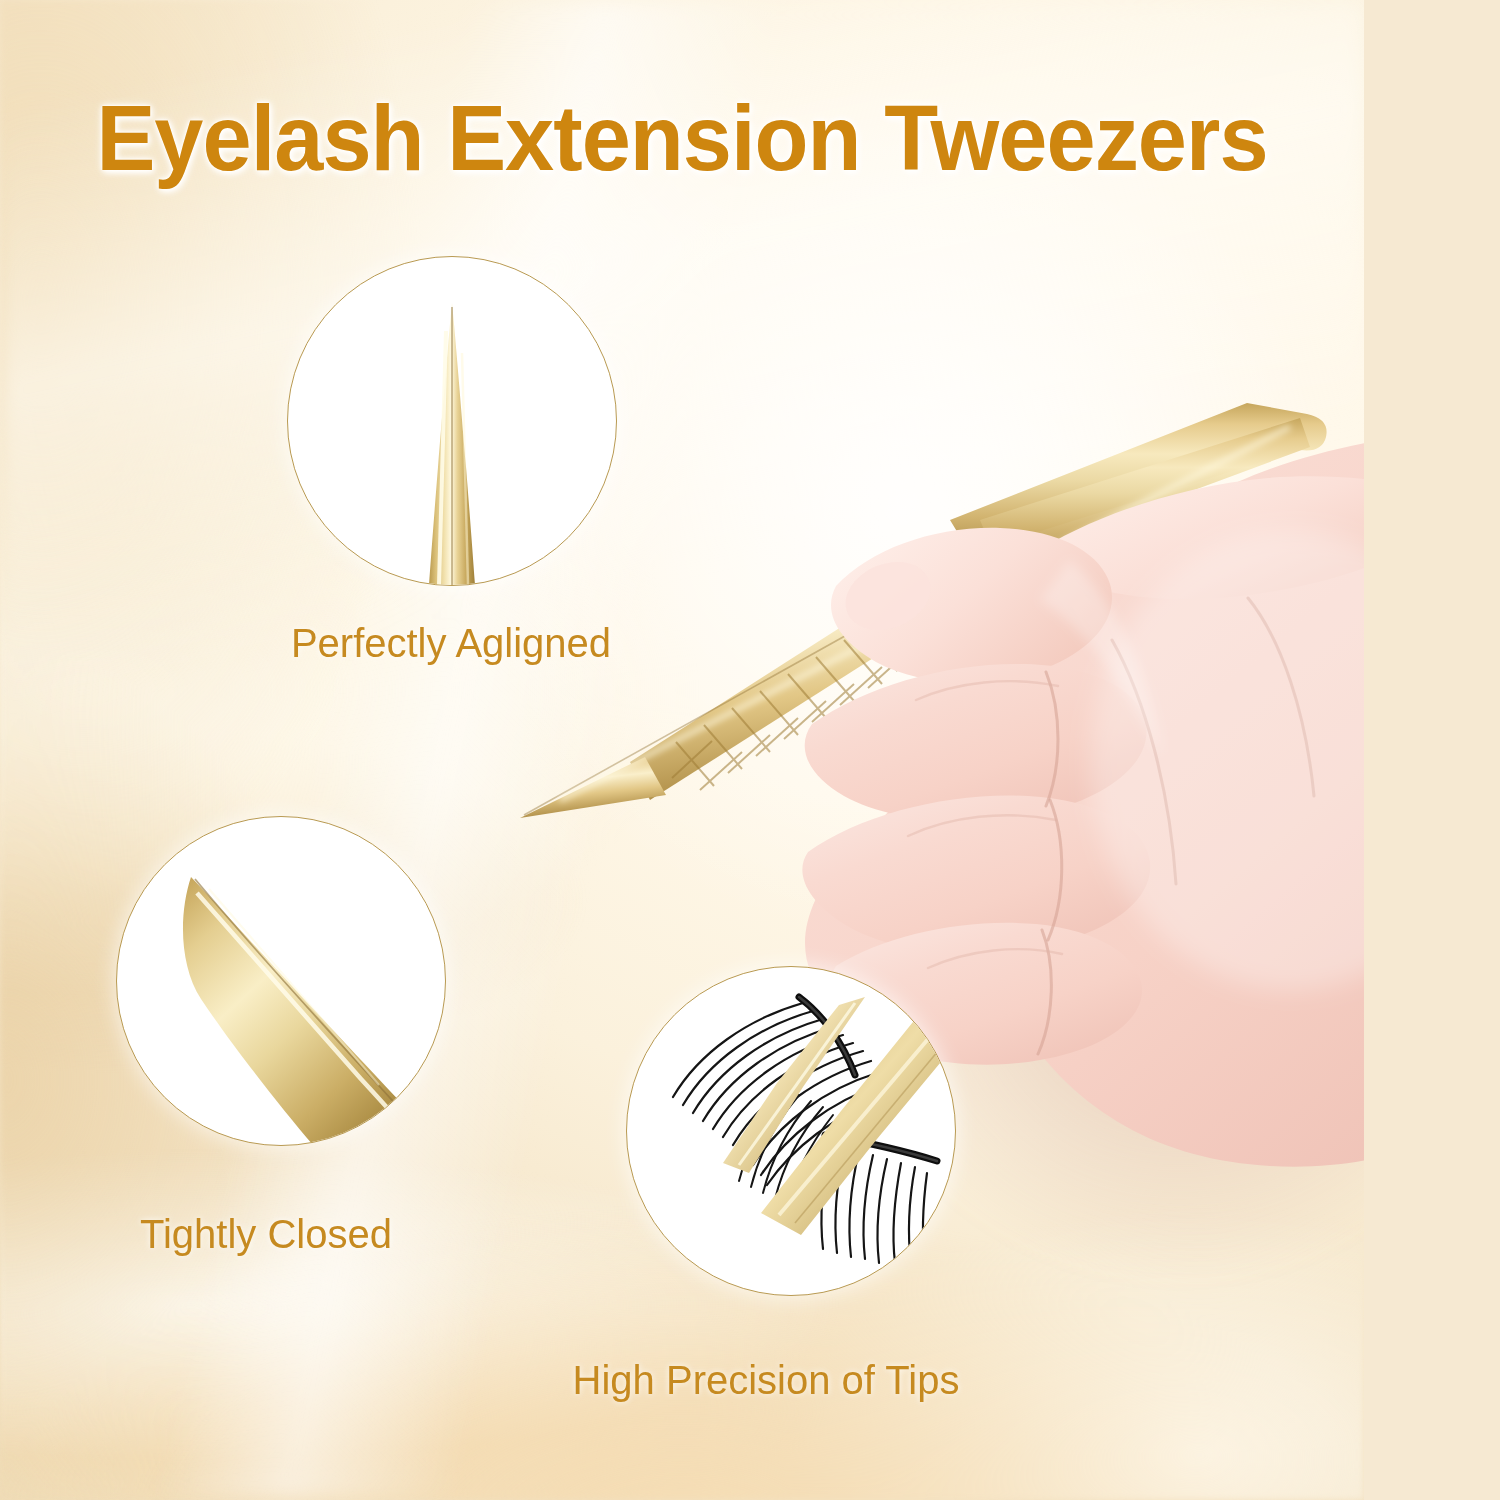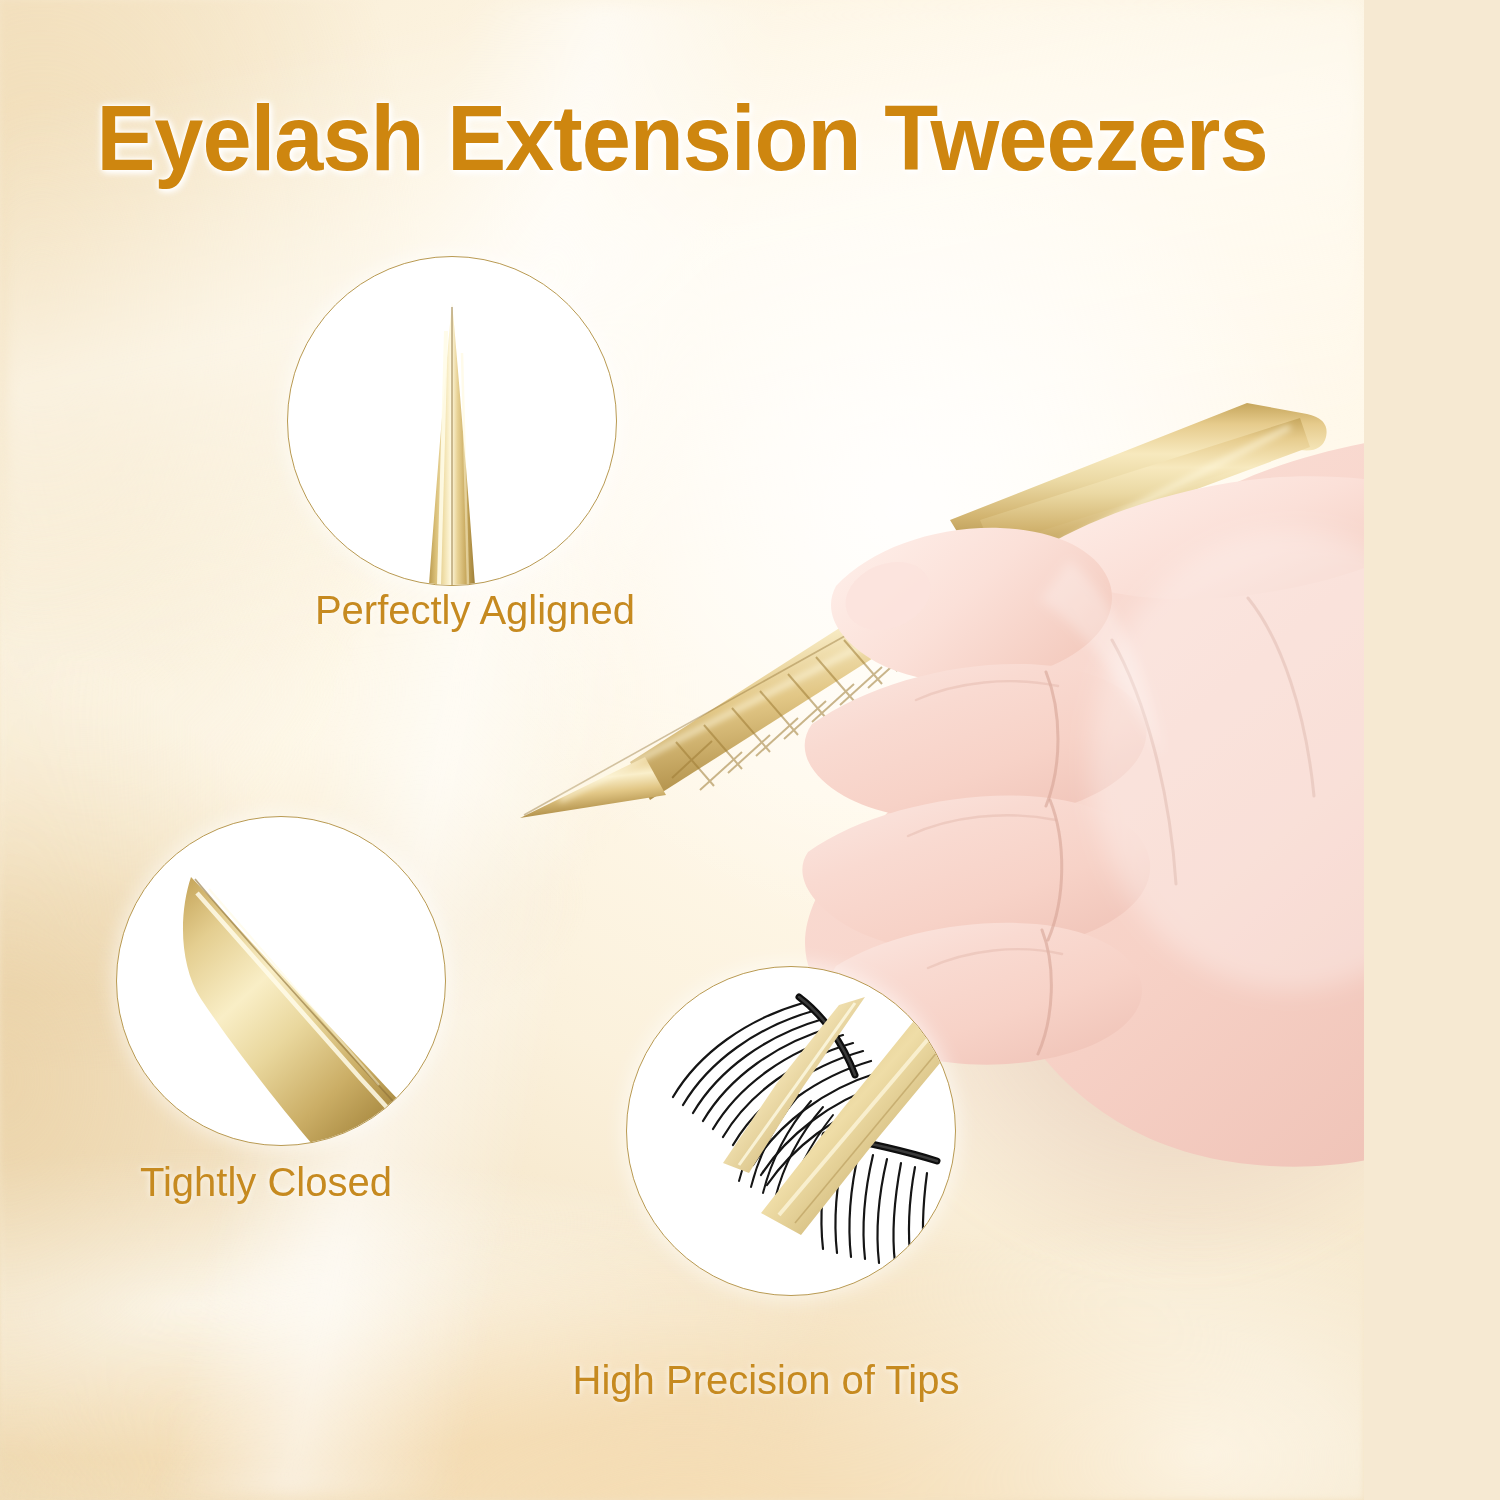--- a/index.html
+++ b/index.html
@@ -258,21 +258,21 @@
                L 187,328
                C 185,300 182,260 178,210
                C 173,150 168,86 164,46 Z" fill="url(#vTip)"></path>
 
       <path d="M 164,50 L 164,328" stroke="rgba(138,110,52,.55)" stroke-width="1.6" fill="none"></path>
 
       <path d="M 158,74 L 151,328" stroke="rgba(255,252,232,.9)" stroke-width="4" fill="none"></path>
       <path d="M 174,96 L 180,328" stroke="rgba(255,248,214,.5)" stroke-width="2.5" fill="none"></path>
     </svg>
   </div>
-  <div class="caption" style="left:0;width:902px;top:588px;margin-left:24px;">Perfectly Agligned</div>
+  <div class="caption" style="left:0;width:902px;top:621px;">Perfectly Agligned</div>
 
   <div class="circle" style="left:116px;top:816px;width:328px;height:328px;">
     <svg width="328" height="328">
       <defs>
         <linearGradient id="dTip" x1="0" y1="0" x2="0.8" y2="1">
           <stop offset="0%" stop-color="#C4A357"></stop>
           <stop offset="18%" stop-color="#E4CE90"></stop>
           <stop offset="40%" stop-color="#F9EEC6"></stop>
           <stop offset="58%" stop-color="#E9D79D"></stop>
           <stop offset="80%" stop-color="#CBAE66"></stop>
@@ -286,21 +286,21 @@
                L 268,328 L 196,328
                C 160,286 112,224 84,182
                C 62,148 62,96 74,60 Z" fill="url(#dTip)"></path>
 
       <path d="M 78,62 C 118,110 186,186 252,258 C 276,284 290,300 300,310" stroke="rgba(142,114,56,.6)" stroke-width="1.8" fill="none"></path>
 
       <path d="M 80,76 C 120,122 184,194 244,262 C 268,288 282,304 292,314" stroke="rgba(255,252,234,.85)" stroke-width="4.5" fill="none"></path>
       <path d="M 92,72 C 132,118 200,196 262,268" stroke="rgba(255,249,218,.45)" stroke-width="2.2" fill="none"></path>
     </svg>
   </div>
-  <div class="caption" style="left:0;width:532px;top:1160px;">Tightly Closed</div>
+  <div class="caption" style="left:0;width:532px;top:1212px;">Tightly Closed</div>
 
   <div class="circle" style="left:626px;top:966px;width:328px;height:328px;">
     <svg width="328" height="328">
       <defs>
         <linearGradient id="pTipA" x1="0" y1="0" x2="1" y2="1">
           <stop offset="0%" stop-color="#D7BA74"></stop>
           <stop offset="40%" stop-color="#F3E3B4"></stop>
           <stop offset="100%" stop-color="#B39446"></stop>
         </linearGradient>
         <linearGradient id="pTipB" x1="0" y1="0" x2="1" y2="1">

